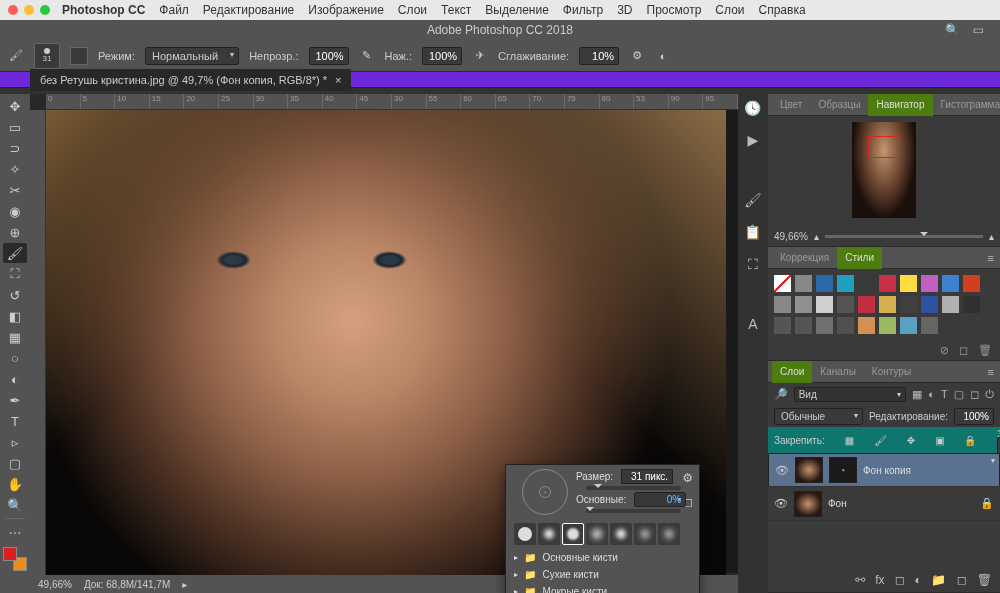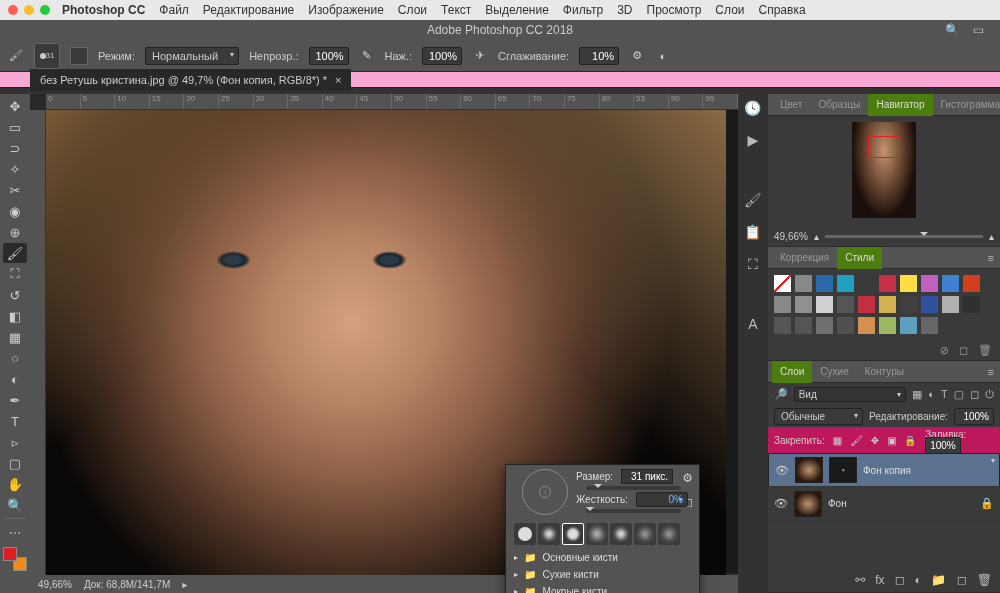--- a/index.html
+++ b/index.html
@@ -8,29 +8,29 @@
 .traffic{display:flex;gap:6px;margin-right:12px}
 .tl{width:10px;height:10px;border-radius:50%}
 .menubar{display:flex;gap:14px;align-items:center}
 .menubar span{color:#333}
 .menubar .app{font-weight:700}
 .wintitle{height:20px;background:#535353;display:flex;align-items:center;justify-content:center;color:#ccc;font-size:12px;position:relative}
 .wintitle .search{position:absolute;right:40px}
 .wintitle .ws{position:absolute;right:16px}
 .optbar{height:32px;background:#535353;border-bottom:1px solid #2a2a2a;display:flex;align-items:center;padding:0 8px;gap:10px;font-size:11px;color:#ccc}
 .optbar .ico{width:16px;height:16px;display:flex;align-items:center;justify-content:center}
-.brushthumb{width:26px;height:26px;border:1px solid #666;border-radius:3px;display:flex;flex-direction:row;align-items:center;justify-content:center;background:#3a3a3a}
+.brushthumb{width:26px;height:26px;border:1px solid #666;border-radius:3px;display:flex;flex-direction:column;align-items:center;justify-content:center;background:#3a3a3a}
 .brushthumb .dot{width:6px;height:6px;border-radius:50%;background:#ccc}
 .brushthumb .sz{font-size:8px}
 .swap{width:18px;height:18px;border:1px solid #666;background:#3a3a3a}
 .lbl{color:#ccc}
 .sel{background:#3a3a3a;border:1px solid #222;padding:2px 20px 2px 6px;color:#ccc;position:relative;border-radius:2px}
 .sel::after{content:"▾";position:absolute;right:4px;top:2px;font-size:8px}
 .pct{background:#3a3a3a;border:1px solid #222;padding:2px 4px;width:40px;text-align:right;color:#fff;border-radius:2px}
-.tabbar{height:16px;background:#f9a8d4;border-bottom:1px solid #222;display:flex;align-items:center}
+.tabbar{height:16px;background:#6d28d9;border-bottom:1px solid #222;display:flex;align-items:center}
 .tab{background:#282828;padding:0 10px;height:22px;display:flex;align-items:center;gap:8px;color:#ccc;margin-left:30px}
 .main{position:absolute;top:94px;left:0;right:0;bottom:0;display:flex}
 .toolbox{width:30px;background:#535353;display:flex;flex-direction:column;align-items:center;padding-top:2px;gap:1px}
 .toolbox .t{width:24px;height:20px;display:flex;align-items:center;justify-content:center;color:#ccc;font-size:13px;border-radius:2px}
 .toolbox .t.active{background:#2a2a2a}
 .toolbox .sep{width:20px;height:1px;background:#666;margin:2px 0}
 .swatch{position:relative;width:24px;height:24px;margin-top:4px}
 .swatch .fg{position:absolute;width:14px;height:14px;background:#d91f1f;border:1px solid #888;left:0;top:0}
 .swatch .bg{position:absolute;width:14px;height:14px;background:#ea8d1c;border:1px solid #888;right:0;bottom:0}
 .canvas{flex:1;background:#282828;position:relative;overflow:hidden}
@@ -74,21 +74,21 @@
 .navzoom{position:absolute;bottom:4px;left:6px;right:6px;display:flex;align-items:center;gap:6px;font-size:10px;color:#ccc}
 .navzoom .zs{flex:1;height:3px;background:#666;position:relative}
 .navzoom .zs .tri{position:absolute;top:-3px;left:60%;width:0;height:0;border:4px solid transparent;border-top-color:#ccc}
 .stylebody{padding:6px;display:flex;flex-wrap:wrap;gap:4px;background:#3a3a3a}
 .sw{width:17px;height:17px}
 .stylefoot{height:20px;display:flex;justify-content:flex-end;align-items:center;gap:10px;padding:0 8px;background:#3a3a3a;color:#999}
 .layeropts{height:22px;display:flex;align-items:center;padding:0 6px;gap:6px;background:#3a3a3a}
 .layeropts .inp{background:#333;border:1px solid #222;padding:1px 4px;flex:1;color:#ccc;font-size:10px}
 .lrow{height:22px;display:flex;align-items:center;padding:0 6px;gap:6px;background:#3a3a3a;font-size:10px;color:#ccc}
 .lrow .w{flex:1}
-.lockrow{display:flex;align-items:center;padding:2px 6px;gap:8px;font-size:10px;background:#be185d;color:#ccc}
+.lockrow{display:flex;align-items:center;padding:2px 6px;gap:20px;font-size:10px;background:#0f766e;color:#ccc}
 .lockrow .rs{margin-left:auto}
 .layerlist{flex:1;background:#3a3a3a;overflow:auto}
 .layer{height:34px;display:flex;align-items:center;gap:6px;padding:0 6px;border-bottom:1px solid #333}
 .layer.sel{background:#5a7290}
 .layer .eye{width:14px;color:#ccc}
 .layer .th{width:28px;height:26px;background:radial-gradient(ellipse,#c49570,#2a1810 70%);border:1px solid #222}
 .layer .mask{width:28px;height:26px;background:#1a1a1a;border:1px solid #222;display:flex;align-items:center;justify-content:center;color:#888;font-size:9px}
 .layer .lname{color:#ddd;font-size:10px}
 .layer .lock{margin-left:auto;color:#ccc}
 .layerfoot{height:24px;display:flex;justify-content:flex-end;align-items:center;gap:10px;padding:0 8px;background:#3a3a3a;color:#bbb;font-size:12px}
@@ -224,21 +224,21 @@
         <div class="wheel"></div>
         <div style="flex:1">
           <div class="row" style="padding:0">
             <span>Размер:</span>
             <span class="field">31 пикс.</span>
           </div>
           <div class="slider">
               <div class="tri" style="left:8%"></div>
             </div>
           <div class="row" style="padding:0">
-            <span>Жесткость:</span>
+            <span>Основные:</span>
             <span class="field sel">0%</span>
           </div>
           <div class="slider">
               <div class="tri" style="left:0%"></div>
             </div>
         </div>
       </div>
       <div class="brushgrid">
         <div class="b">
             <div class="d" style="width:14px;height:14px"></div>
@@ -355,21 +355,21 @@
       <div class="stylefoot">
         <span>⊘</span>
         <span>◻</span>
         <span>🗑</span>
       </div>
     </div>
 
     <div class="pgroup" style="flex:1;display:flex;flex-direction:column">
       <div class="ptabs">
         <div class="ptab active">Слои</div>
-        <div class="ptab">Сухие</div>
+        <div class="ptab">Каналы</div>
         <div class="ptab">Контуры</div>
         <div class="menu">≡</div>
       </div>
       <div class="layeropts">
         <span>🔎</span>
         <span class="inp sel">Вид</span>
         <span>▦</span>
         <span>◐</span>
         <span>T</span>
         <span>▢</span>

